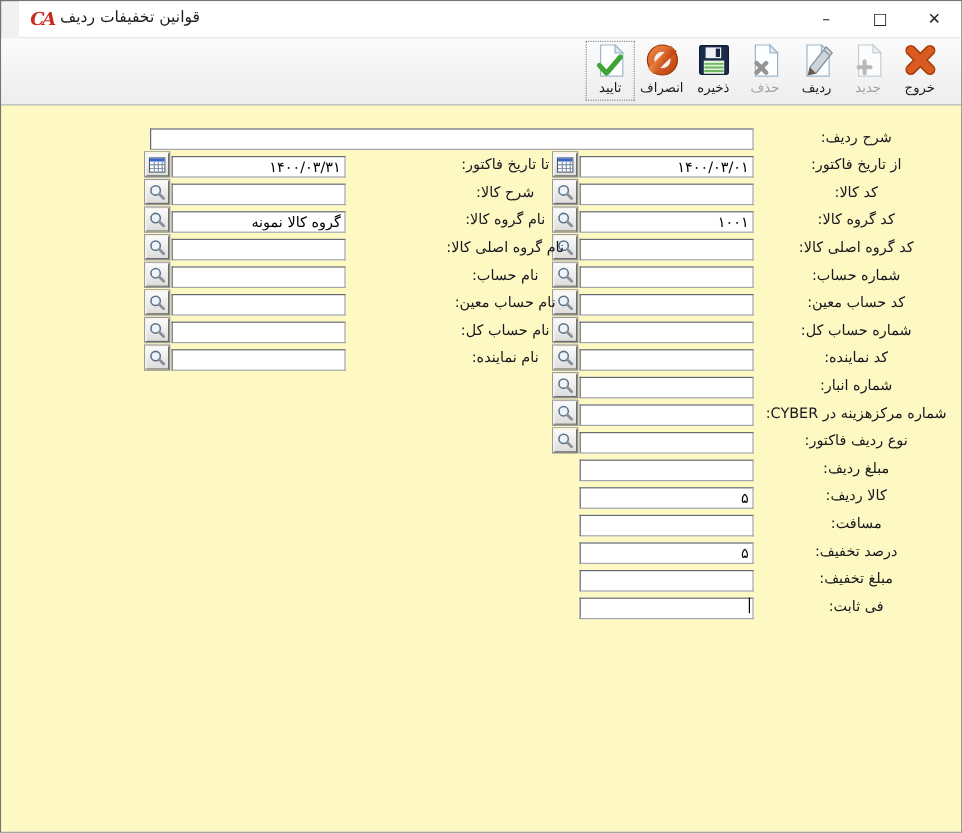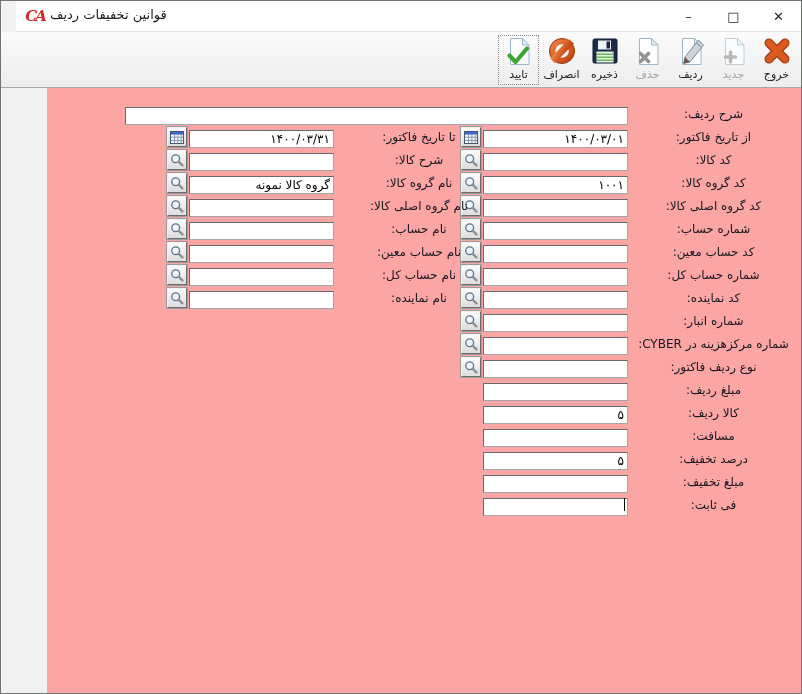--- a/index.html
+++ b/index.html
@@ -35,44 +35,44 @@
     font-size:13px;color:#2a2a2a;display:flex;align-items:center;justify-content:center;
     padding:0;cursor:default;font-family:inherit;
   }
   
   #toolbar{
     position:absolute;top:31px;left:0;right:0;height:55px;
     background:linear-gradient(#fafbfa,#ecedec);
     border-bottom:1px solid #a5a8a5;
   }
   #toolbar-buttons{
-    position:absolute;right:3px;top:1px;height:53px;
-    display:flex;align-items:center;
+    position:absolute;right:13px;top:1px;height:53px;
+    display:flex;align-items:flex-start;
   }
   .tb-btn{
     width:43px;height:52px;border:none;background:transparent;padding:1px 0 0 0;
     display:flex;flex-direction:column;align-items:center;justify-content:flex-start;
     font-family:inherit;cursor:default;
   }
   .tb-btn .tb-icon{width:32px;height:32px;display:block;}
   .tb-btn .tb-label{font-size:11px;color:#1c1c1c;direction:rtl;margin-top:1px;}
   .tb-btn.disabled .tb-label{color:#a3a3a3;}
   .tb-btn.focused{outline:1px dotted #8a8a8a;outline-offset:-2px;}
   
-  #form-area{position:absolute;top:87px;left:0;right:0;bottom:0;background:#fca5a5;margin-left:46px;}
+  #form-area{position:absolute;top:87px;left:0;right:0;bottom:0;background:#fef9c3;}
   #full-row{position:absolute;top:17px;right:2px;display:flex;direction:rtl;align-items:center;}
   #right-col{position:absolute;top:40px;right:2px;}
   #left-col{position:absolute;top:40px;left:120px;}
   .field-row{display:flex;direction:rtl;align-items:flex-start;height:18px;margin-bottom:5px;}
   .field-row.gap-before{margin-top:5px;}
   .row-label{
     width:171px;text-align:center;font-size:12px;color:#17171f;
     line-height:18px;white-space:nowrap;direction:rtl;flex:0 0 auto;
   }
-  .left .row-label{width:170px;}
+  .left .row-label{width:170px;padding-left:48px;}
   .input-wrap{position:relative;flex:0 0 auto;}
   .field-input{
     width:145px;height:18px;box-sizing:border-box;
     border:1px solid;border-color:#666a6e #a2a6aa #a2a6aa #666a6e;
     background:#fff;font-family:inherit;font-size:12px;color:#000;
     padding:0 3px;direction:rtl;text-align:right;outline:none;border-radius:0;
   }
   .field-input.wide{width:503px;}
   .caret{
     position:absolute;right:3px;top:2px;width:1px;height:13px;background:#000;

